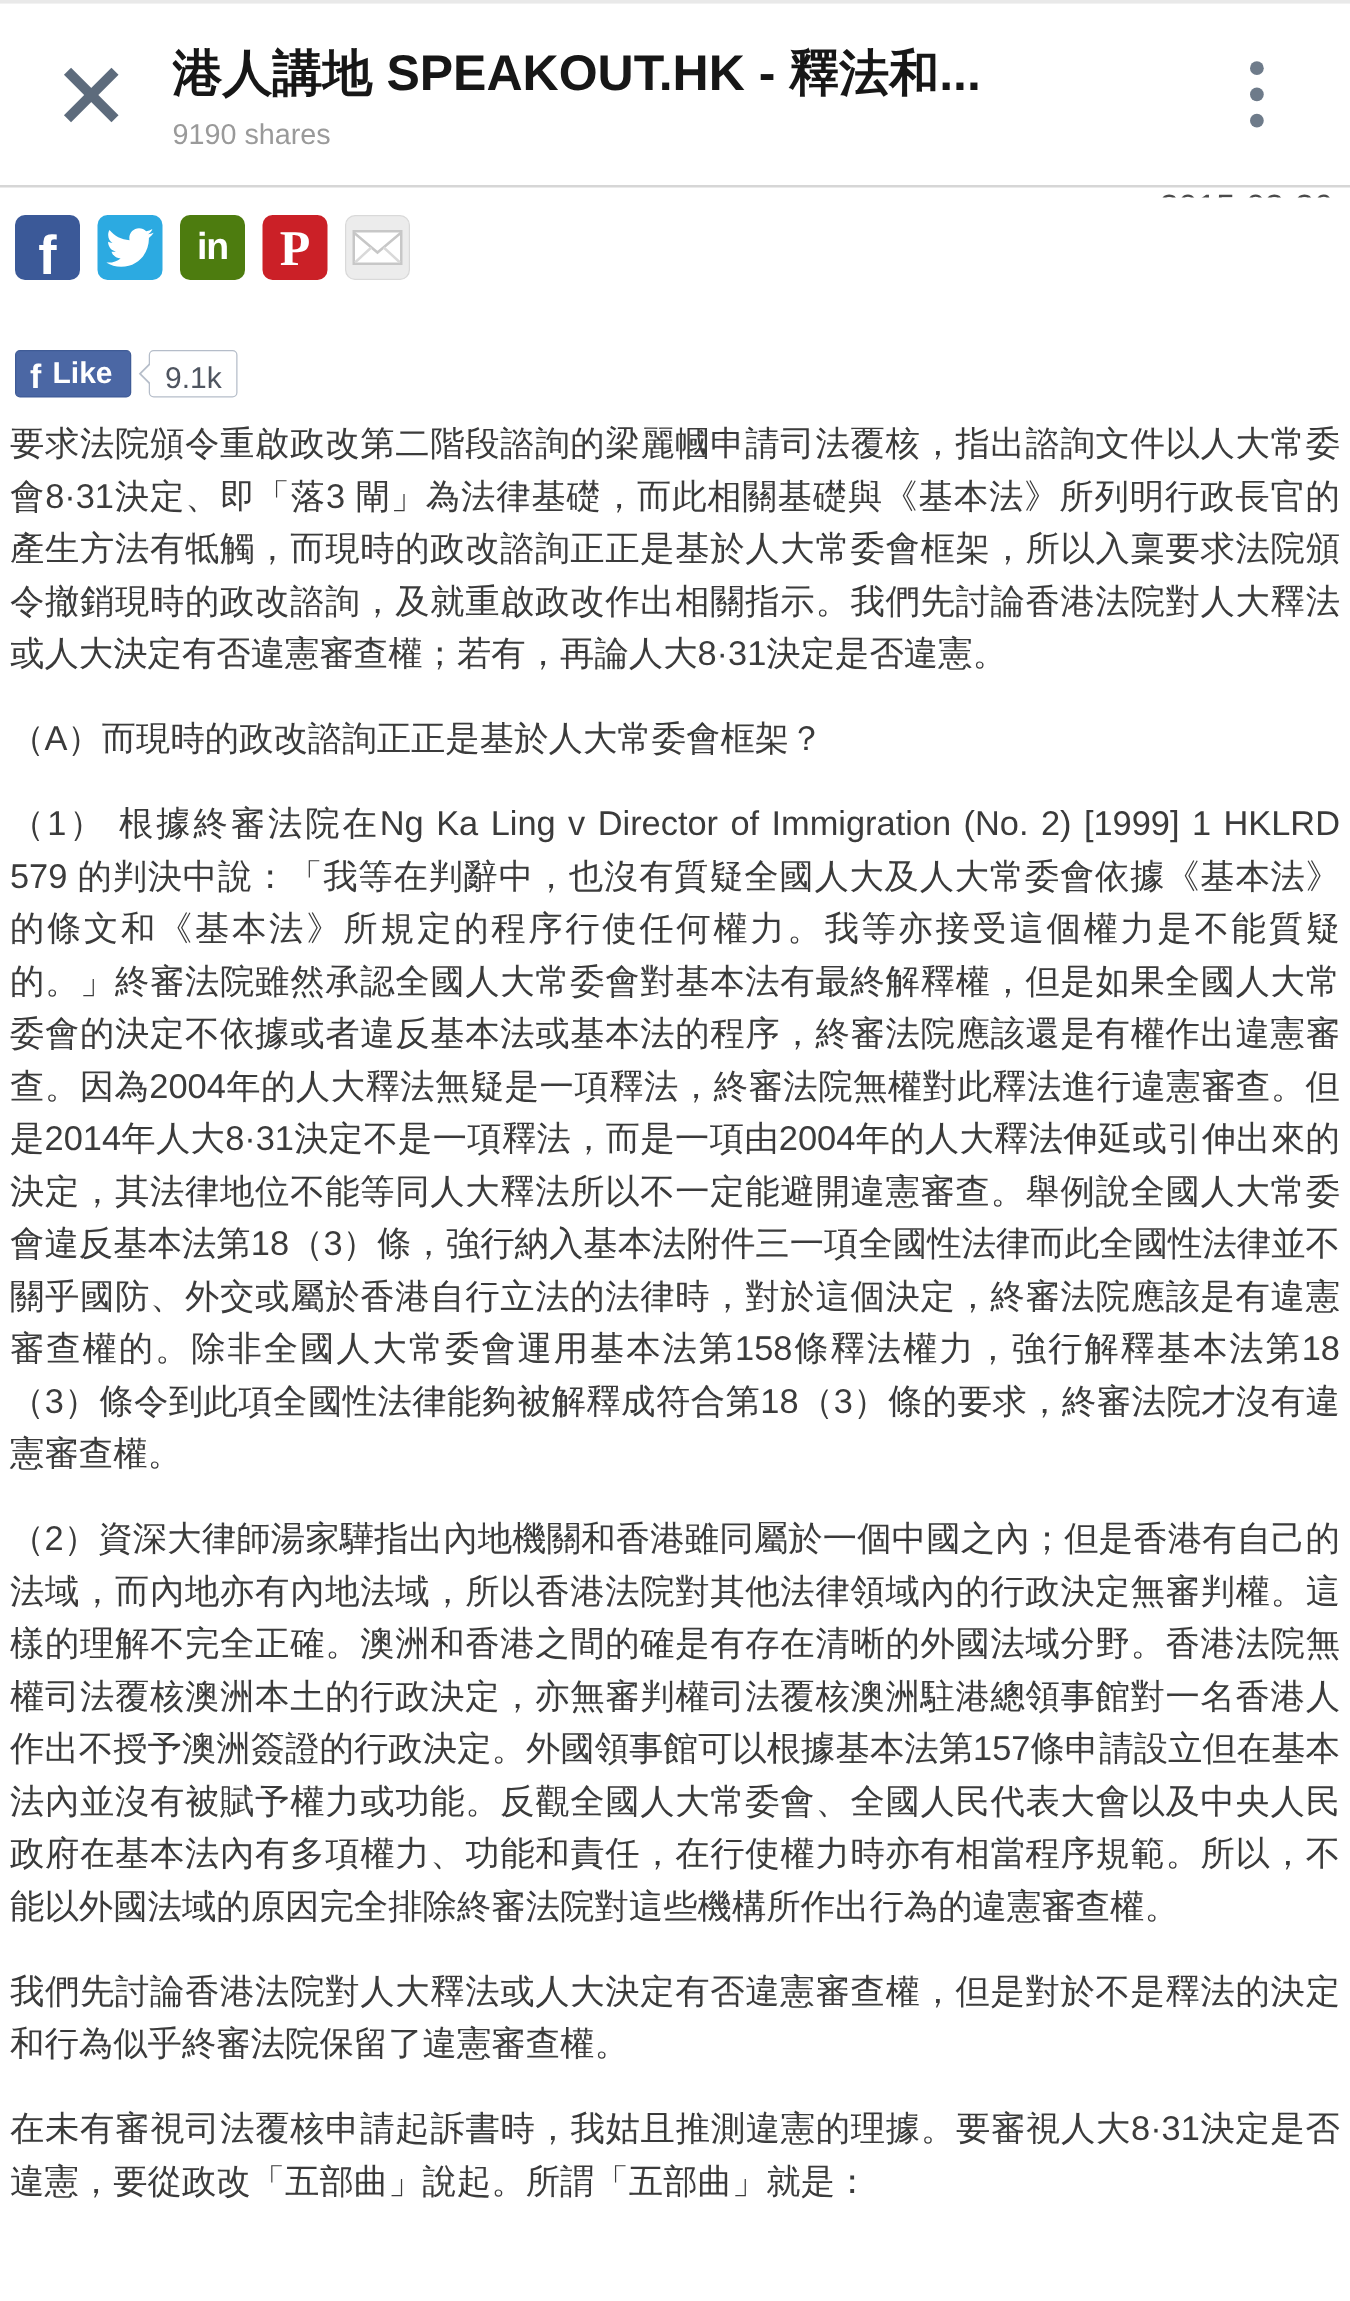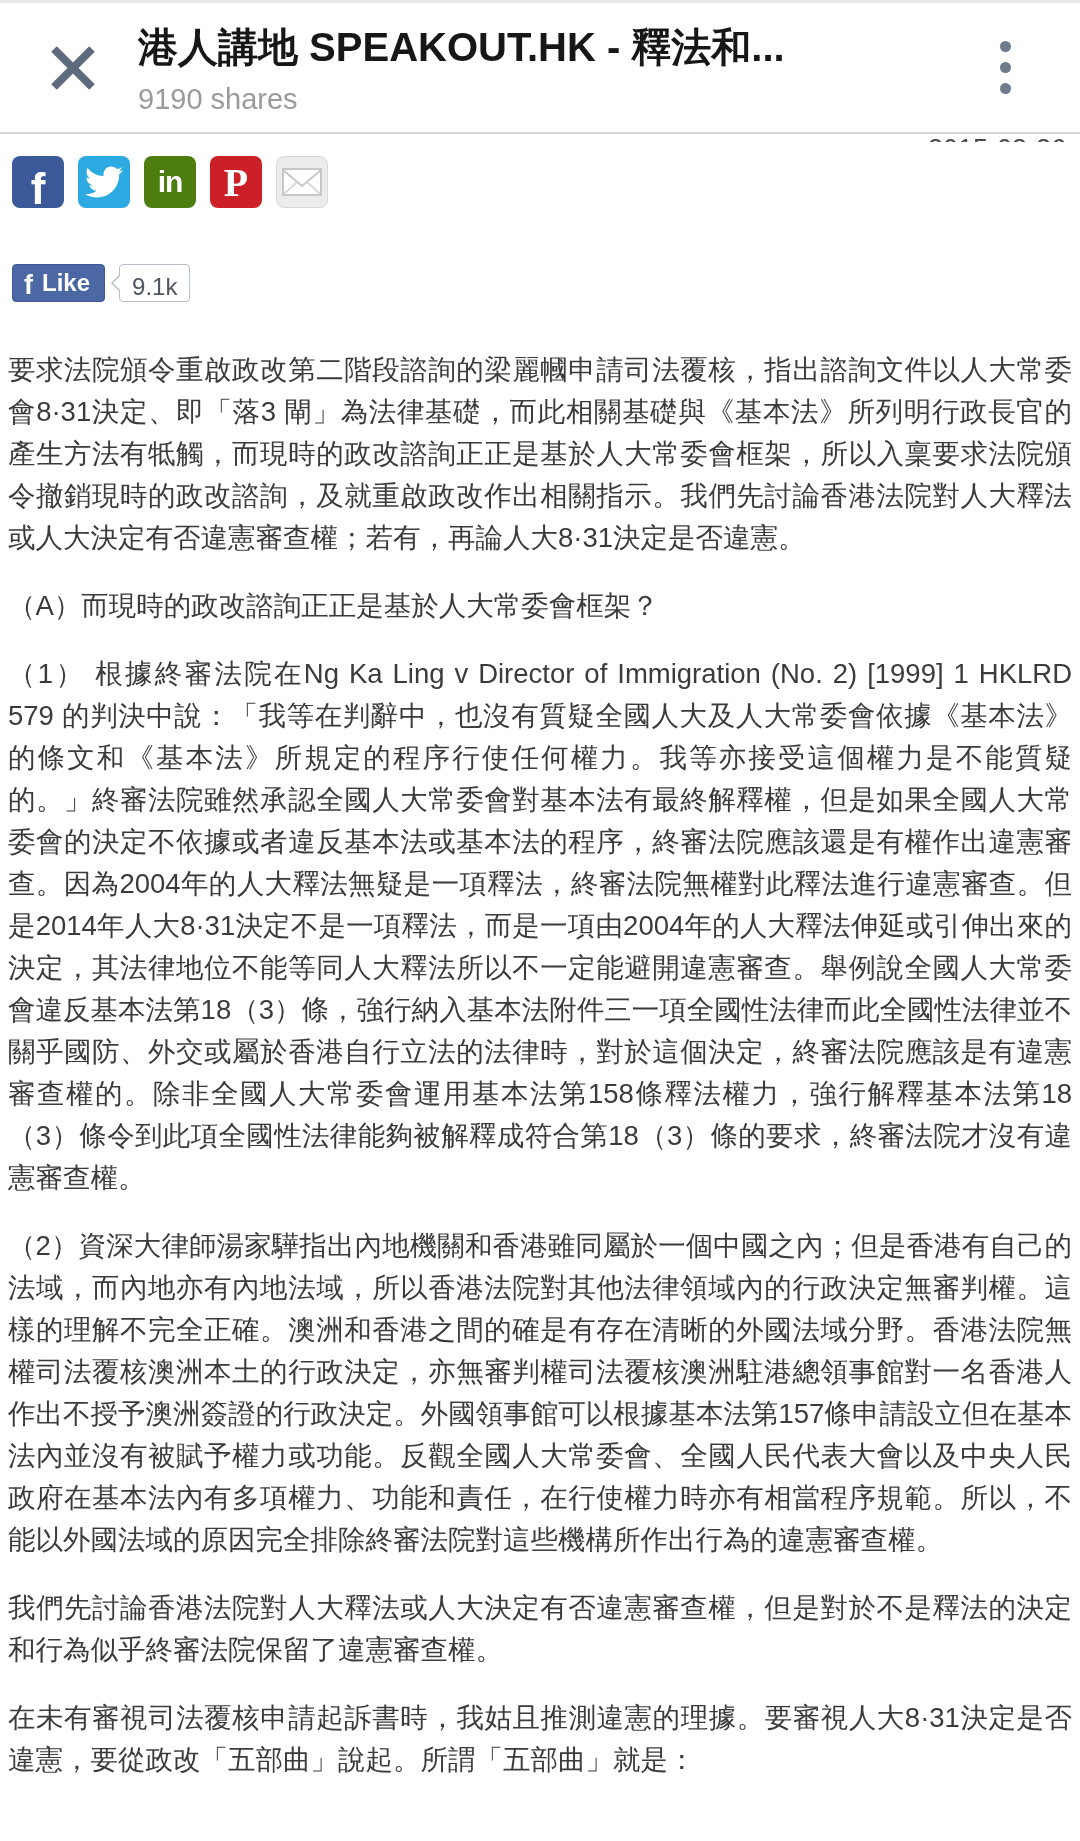--- a/index.html
+++ b/index.html
@@ -6,35 +6,35 @@
   html,body { background:#ffffff; }
   body {
     width:1080px; height:1841px; overflow:hidden;
     font-family:"Liberation Sans", sans-serif;
     color:#3c3c3c;
   }
   .top-edge { height:3px; background:#e9e9e9; }
 
   
   header {
-    position:relative; height:131px; background:#ffffff;
+    position:relative; height:147px; background:#ffffff;
     border-bottom:2px solid #d6d6d6;
     display:flex; align-items:center;
   }
   .close-btn {
     width:110px; height:100px; background:none; border:none;
     display:flex; align-items:center; justify-content:center; cursor:pointer;
     margin-left:18px;
   }
   .head-text { flex:1; min-width:0; padding-left:10px; }
   .title {
     font-size:40px; font-weight:600; color:#171717; letter-spacing:0;
     white-space:nowrap; overflow:hidden;
   }
-  .shares { font-size:29px; color:#9a9a9a; margin-top:8px; }
+  .shares { font-size:23px; color:#9a9a9a; margin-top:8px; }
   .menu-btn {
     width:90px; height:110px; background:none; border:none; cursor:pointer;
     display:flex; flex-direction:column; align-items:center; justify-content:center;
     gap:10px; margin-right:30px;
   }
   .menu-btn .dot { width:11px; height:11px; border-radius:50%; background:#6e7b8a; }
 
   
   .date-peek {
     height:8px; overflow:hidden; text-align:right; padding-right:14px;
@@ -72,21 +72,21 @@
     font-size:24px; color:#4f5560;
   }
   .like-count::before, .like-count::after {
     content:""; position:absolute; left:-9px; top:50%; transform:translateY(-50%);
     border-style:solid;
   }
   .like-count::before { border-width:9px 9px 9px 0; border-color:transparent #b5bdc9 transparent transparent; }
   .like-count::after  { border-width:8px 8px 8px 0; border-color:transparent #ffffff transparent transparent; left:-7.5px; }
 
   
-  article { padding:0 8px 0 8px; margin-top:45px; }
+  article { padding:0 8px 0 8px; margin-top:14px; }
   article p {
     font-size:27.5px; line-height:42px; color:#3b3b3b;
     text-align:justify; margin-bottom:26px;
     word-break:break-word;
   }
 </style>
 </head>
 <body>
 
 <div class="top-edge"></div>

